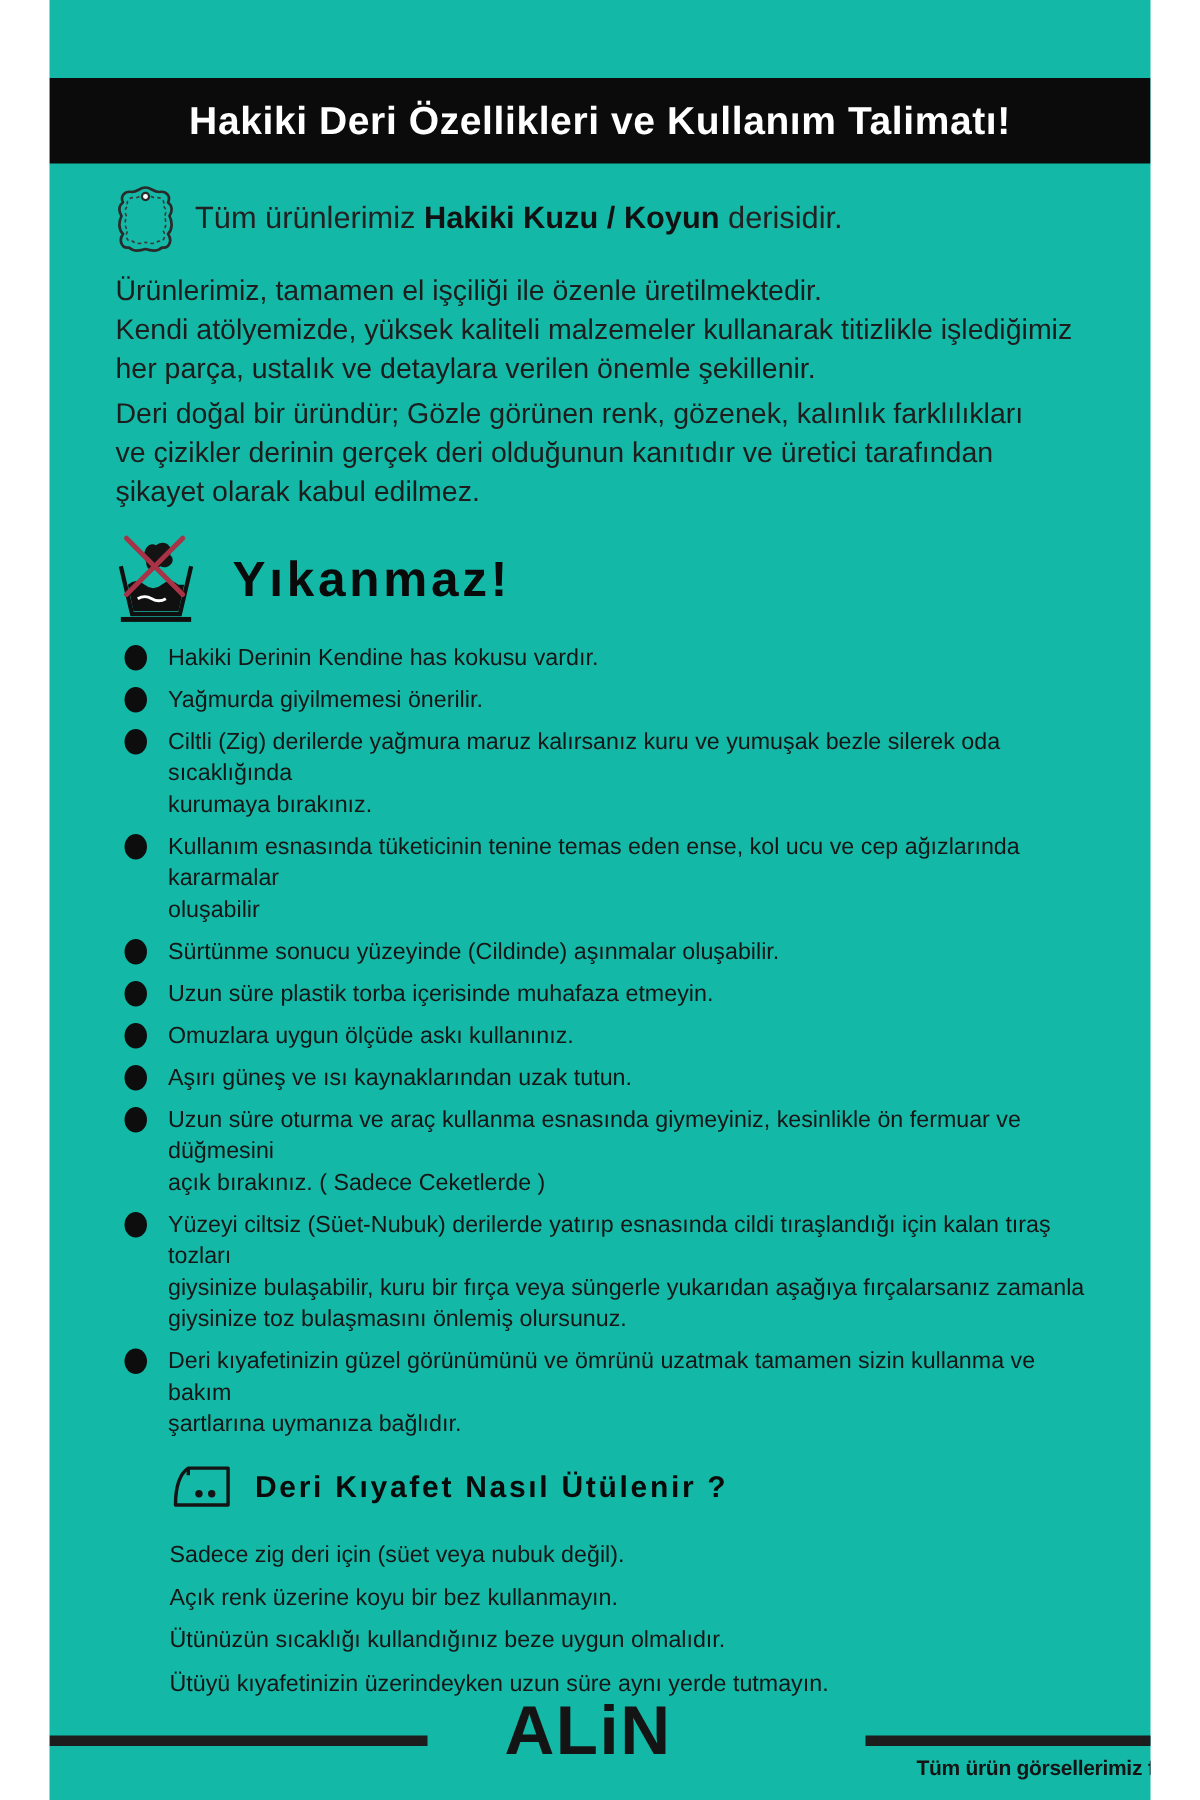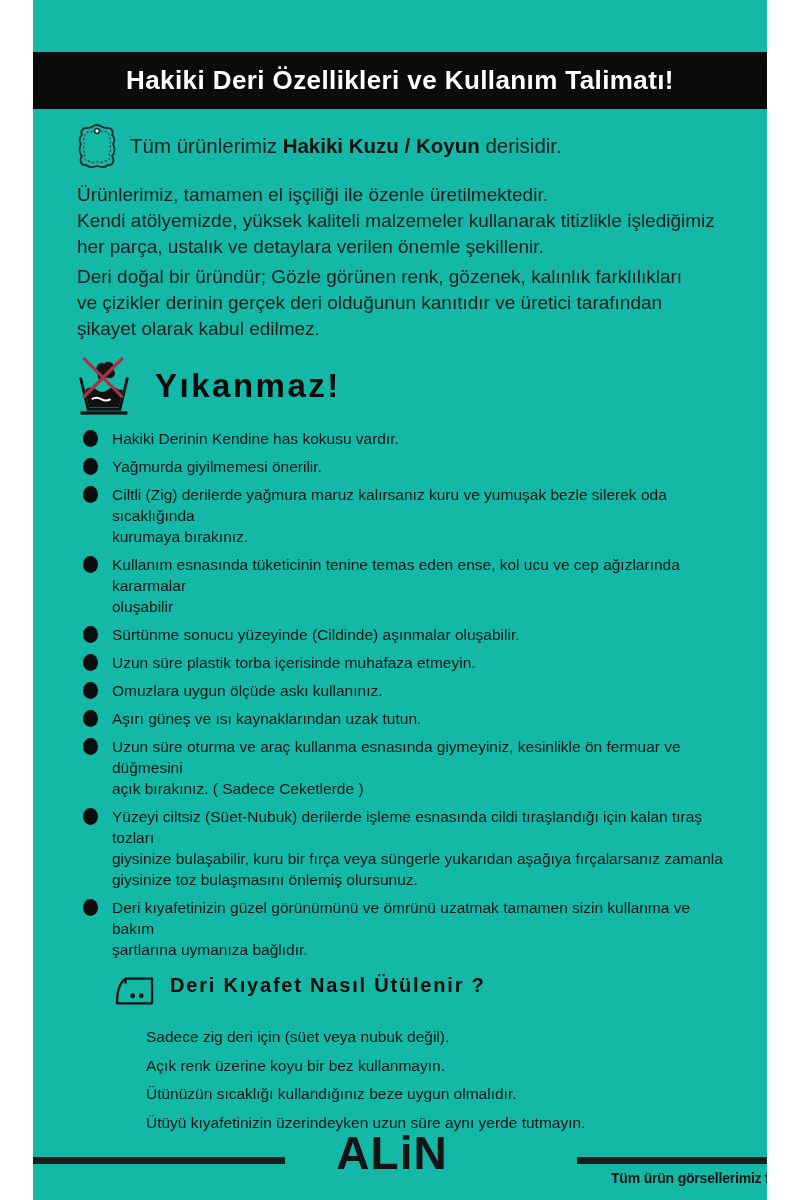--- a/index.html
+++ b/index.html
@@ -57,27 +57,27 @@
   .dot{
     flex:0 0 auto;width:15px;height:17px;margin-top:2px;
     background:#0d0d0d;border-radius:50%;
   }
   .btxt{
     font-size:15.5px;line-height:21px;white-space:pre-line;color:#161616;
   }
   
   .iron-head{
     margin:14px 0 0 80px;
-    display:flex;gap:13px;
+    display:flex;align-items:center;gap:13px;
   }
   .iron-head .title{
     font-size:20px;font-weight:700;letter-spacing:1.8px;color:#0a0a0a;
   }
   ul.iron{
-    list-style:none;margin:16px 0 0 0;padding:0 40px 0 113px;
+    list-style:none;margin:16px 0 0 0;padding:0 40px 0 80px;
   }
   ul.iron li{
     font-size:15.5px;line-height:21px;margin-bottom:7.5px;
     white-space:pre-line;color:#161616;
   }
   
   .rule{position:absolute;height:7px;background:#1d1d1d;top:1157px;}
   .rule.left{left:0;width:252px;}
   .rule.right{left:544px;width:256px;}
   .brand{
@@ -169,21 +169,21 @@
         <span class="dot"></span>
         <span class="btxt">Aşırı güneş ve ısı kaynaklarından uzak tutun.</span>
       </li>
     <li>
         <span class="dot"></span>
         <span class="btxt">Uzun süre oturma ve araç kullanma esnasında giymeyiniz, kesinlikle ön fermuar ve düğmesini
 açık bırakınız. ( Sadece Ceketlerde )</span>
       </li>
     <li>
         <span class="dot"></span>
-        <span class="btxt">Yüzeyi ciltsiz (Süet-Nubuk) derilerde işleme esnasında cildi tıraşlandığı için kalan tıraş tozları
+        <span class="btxt">Yüzeyi ciltsiz (Süet-Nubuk) derilerde yatırıp esnasında cildi tıraşlandığı için kalan tıraş tozları
 giysinize bulaşabilir, kuru bir fırça veya süngerle yukarıdan aşağıya fırçalarsanız zamanla
 giysinize toz bulaşmasını önlemiş olursunuz.</span>
       </li>
     <li>
         <span class="dot"></span>
         <span class="btxt">Deri kıyafetinizin güzel görünümünü ve ömrünü uzatmak tamamen sizin kullanma ve bakım
 şartlarına uymanıza bağlıdır.</span>
       </li>
   </ul>
 

